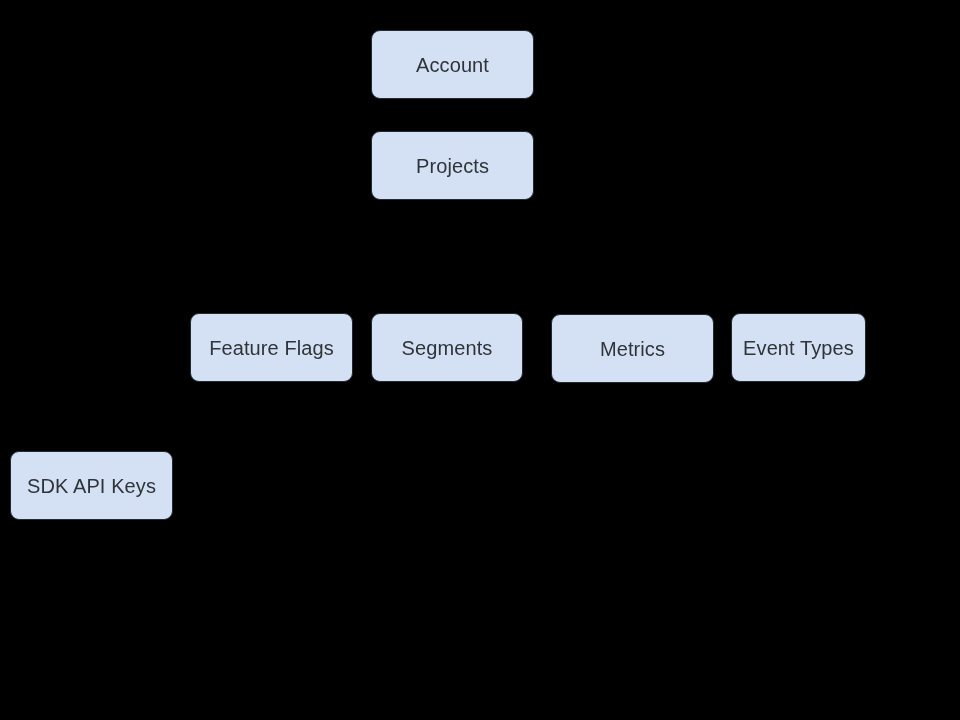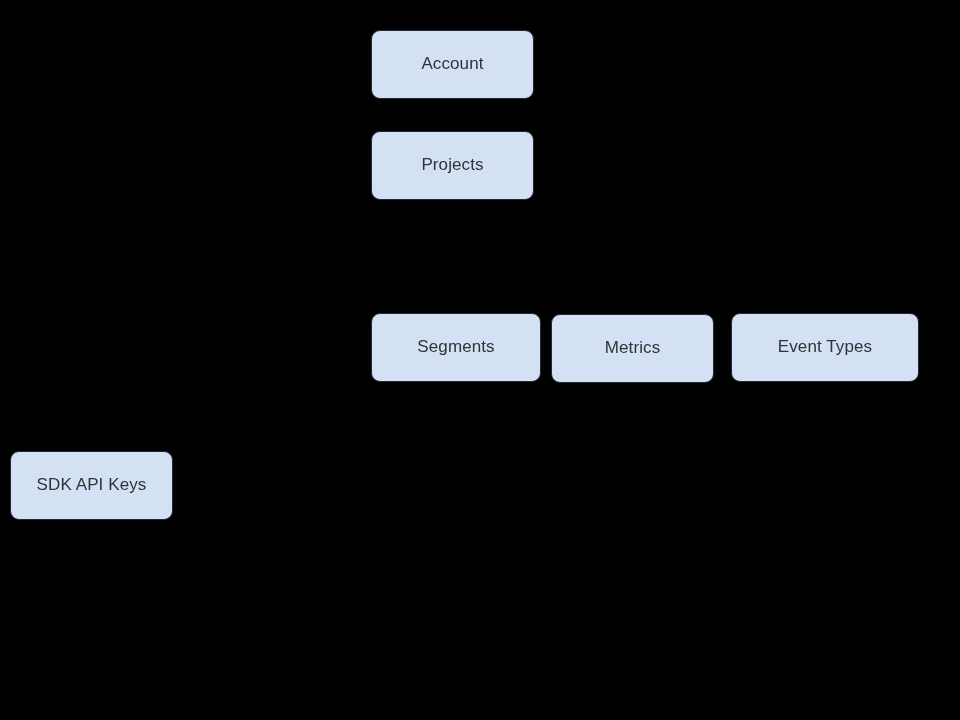--- a/index.html
+++ b/index.html
@@ -24,21 +24,21 @@
     position: absolute;
     box-sizing: border-box;
     display: flex;
     align-items: center;
     justify-content: center;
     background: #d4e1f4;
     border: 1px solid #1f2a33;
     border-radius: 9px;
     color: #2f3438;
     font-family: "Liberation Sans", sans-serif;
-    font-size: 17px;
+    font-size: 20px;
     font-weight: 400;
     line-height: 1.2;
     letter-spacing: 0.1px;
     text-align: center;
     white-space: nowrap;
     user-select: none;
   }
   .node-label {
     display: block;
     padding: 0 6px;
@@ -71,30 +71,33 @@
 
   <div class="node" style="left:371px; top:30px; width:163px; height:69px;">
     <span class="node-label">Account</span>
   </div>
 
   <div class="node" style="left:371px; top:131px; width:163px; height:69px;">
     <span class="node-label">Projects</span>
   </div>
 
 
+  <div class="node" style="left:190px; top:313px; width:163px; height:69px;">
+    <span class="node-label">Feature Flags</span>
+  </div>
 
-  <div class="node" style="left:371px; top:313px; width:170px; height:69px;">
+  <div class="node" style="left:371px; top:313px; width:152px; height:69px;">
     <span class="node-label">Segments</span>
   </div>
 
   <div class="node" style="left:551px; top:314px; width:163px; height:69px;text-align:right;">
     <span class="node-label">Metrics</span>
   </div>
 
-  <div class="node" style="left:731px; top:313px; width:188px; height:69px;">
+  <div class="node" style="left:731px; top:313px; width:135px; height:69px;">
     <span class="node-label">Event Types</span>
   </div>
 
   <div class="node" style="left:10px; top:451px; width:163px; height:69px;justify-content:center;">
     <span class="node-label">SDK API Keys</span>
   </div>
 
 </div>
 
 </body></html>

